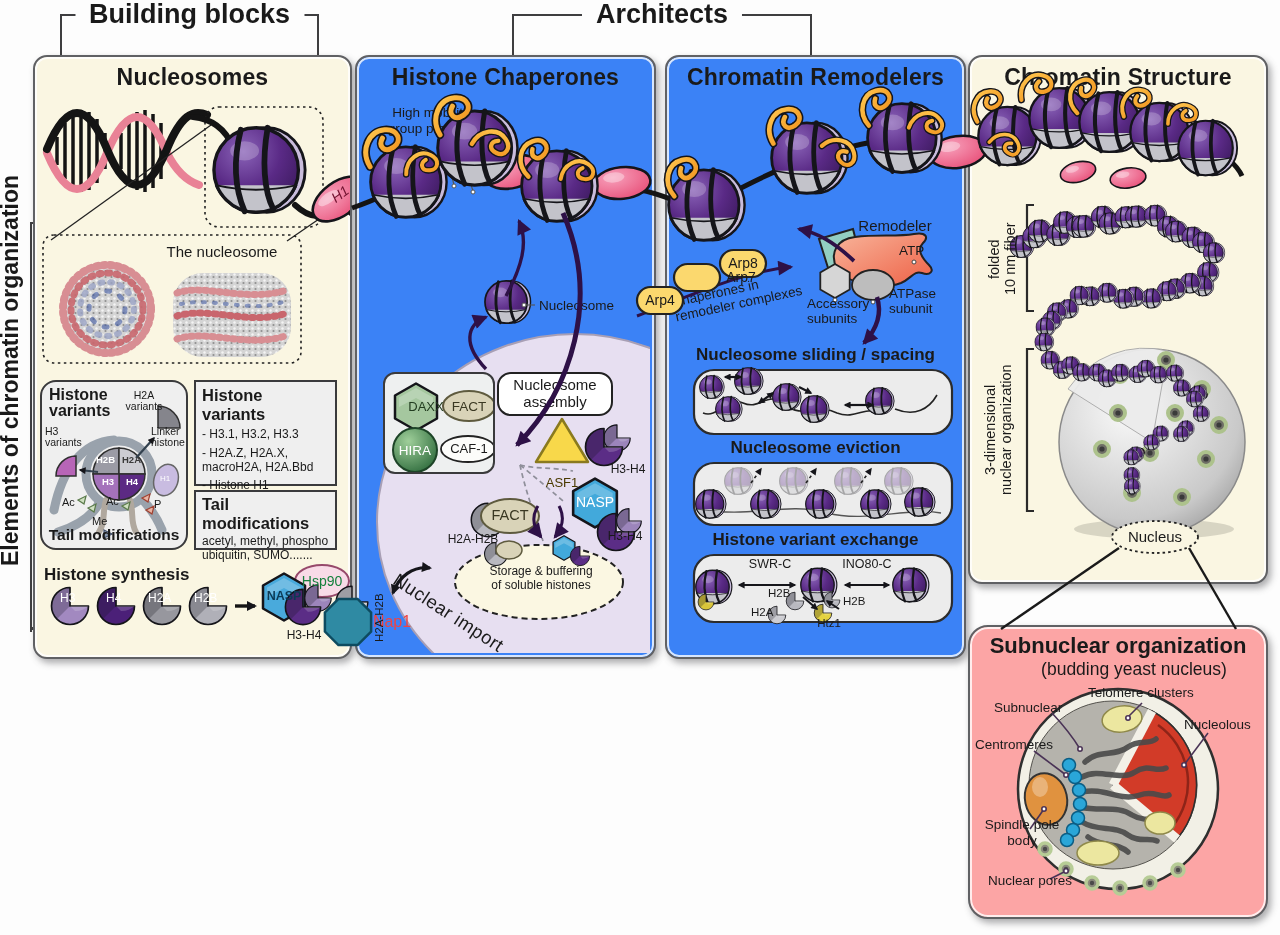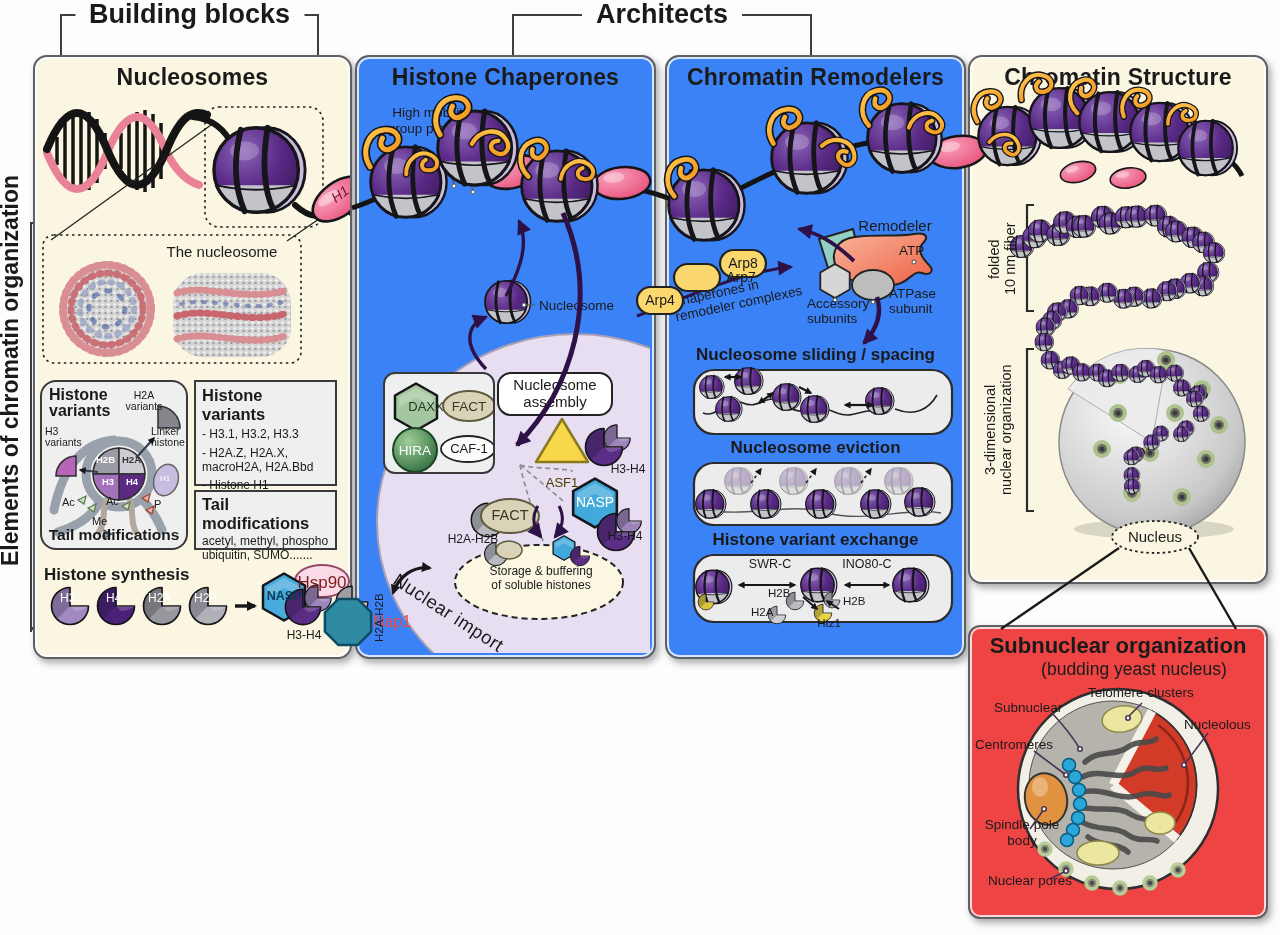--- a/index.html
+++ b/index.html
@@ -1,20 +1,20 @@
 <!DOCTYPE html>
 <html><head>
 <meta charset="utf-8">
 <style>
   html,body{margin:0;padding:0;background:#fff;}
   #fig{position:relative;width:1280px;height:935px;background:#fdfdfd;overflow:hidden;
        font-family:"Liberation Sans",sans-serif;color:#1a1a1a;}
   .panel{position:absolute;border:2.6px solid #606164;border-radius:14px;
          box-shadow:3px 4px 7px rgba(70,70,75,.45), inset 0 0 0 2px rgba(255,255,255,.8);}
-  .p-cream{background:#faf6e2;} .p-blue{background:#3b82f6;} .p-gray{background:#ef4444;border-radius:12px;}
+  .p-cream{background:#faf6e2;} .p-blue{background:#3b82f6;} .p-gray{background:#fca5a5;border-radius:20px;}
   .ptitle{position:absolute;top:7px;left:0;right:0;text-align:center;font-size:23px;font-weight:600;letter-spacing:.2px;}
   .btitle{position:absolute;border:2.4px solid #3e3e40;border-bottom:none;height:40px;}
   .btitle>span{position:absolute;left:50%;transform:translate(-50%,-56%);background:#fdfdfd;
                padding:0 14px;font-size:27px;font-weight:600;white-space:nowrap;}
   .lbl{position:absolute;white-space:pre-line;line-height:1.15;}
   .c{text-align:center;}
   .sb{font-weight:600;}
   .vtext{writing-mode:vertical-rl;transform:rotate(180deg);}
   .box{position:absolute;border:2.3px solid #3a3a3c;background:#efefef;box-sizing:border-box;}
   svg.art{position:absolute;left:0;top:0;}
@@ -237,21 +237,21 @@
     <div class="lbl" style="position:static;font-size:12px;margin-top:2px;">acetyl, methyl, phospho
 ubiquitin, SUMO.......</div>
   </div>
 
   <div class="lbl sb" style="left:9px;top:508px;font-size:17px;">Histone synthesis</div>
   <div class="lbl" style="left:25px;top:535px;font-size:12px;color:#fff;">H3</div>
   <div class="lbl" style="left:71px;top:535px;font-size:12px;color:#fff;">H4</div>
   <div class="lbl" style="left:113px;top:535px;font-size:12px;color:#fff;">H2A</div>
   <div class="lbl" style="left:159px;top:535px;font-size:12px;color:#fff;">H2B</div>
   <div class="lbl c" style="left:222px;top:532px;width:54px;font-size:12.5px;color:#0c3a55;font-weight:600;">NASP</div>
-  <div class="lbl c" style="left:259px;top:516px;width:56px;font-size:17px;color:#7f1d1d;">Hsp90</div>
+  <div class="lbl c" style="left:259px;top:516px;width:56px;font-size:14px;color:#15803d;">Hsp90</div>
   <div class="lbl c" style="left:240px;top:572px;width:58px;font-size:12px;">H3-H4</div>
 </div>
 
 <div class="panel p-blue" style="left:355px;top:55px;width:297px;height:600px;">
   <div class="ptitle">Histone Chaperones</div>
 
   <svg class="art" width="293" height="596">
 
     <ellipse cx="218" cy="465" rx="198" ry="188" fill="#e7dff1" stroke="#a89fb5" stroke-width="2"></ellipse>
 

